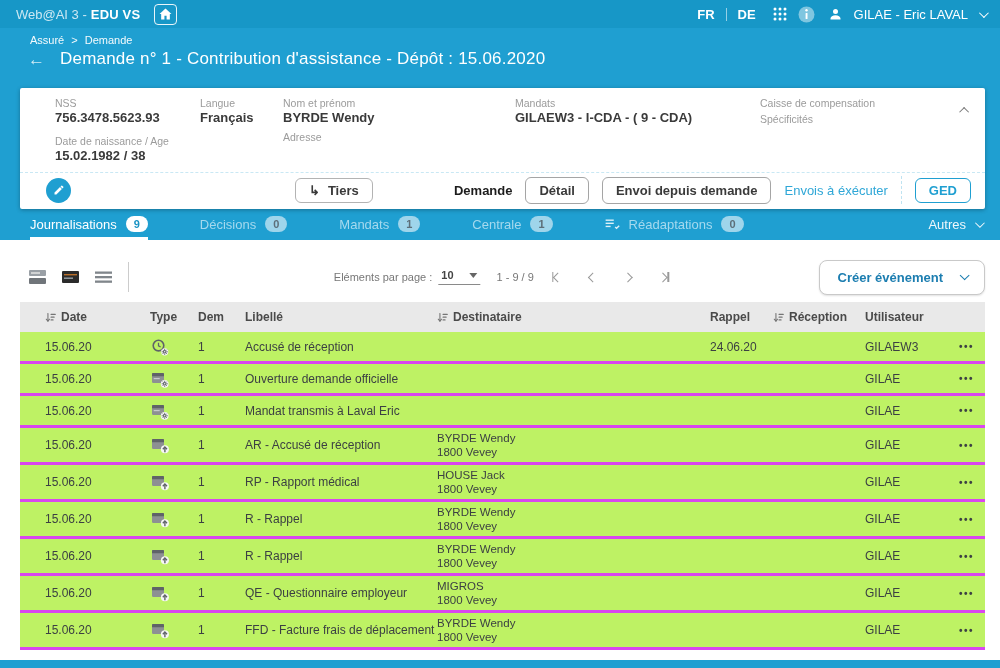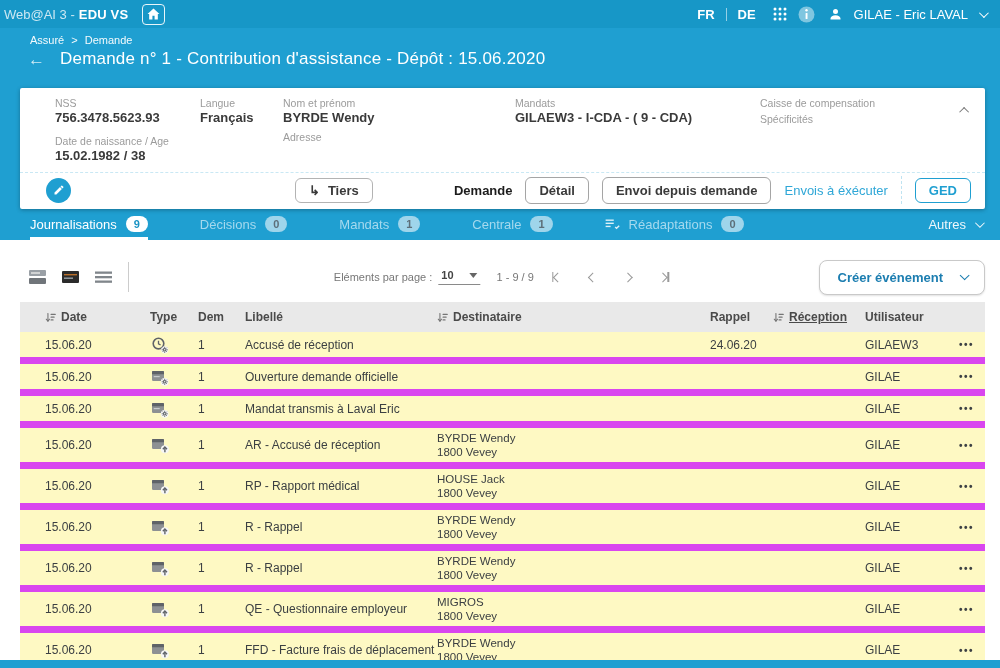--- a/index.html
+++ b/index.html
@@ -1,21 +1,21 @@
 <!DOCTYPE html>
 <html><head>
 <meta charset="utf-8">
 <style>
   * { box-sizing: border-box; margin: 0; padding: 0; }
   html,body { width:1000px; height:668px; overflow:hidden; }
   body { font-family:"Liberation Sans", sans-serif; background:#fff; position:relative; }
   button { font-family:"Liberation Sans", sans-serif; cursor:pointer; }
 
   
-  .topbar { height:28px; background:#1797c7; display:flex; align-items:center; padding:0 14px 0 4px; color:#fff; }
+  .topbar { height:28px; background:#1797c7; display:flex; align-items:center; padding:0 14px 0 16px; color:#fff; }
   .brand { font-size:13px; color:rgba(255,255,255,.78); display:flex; align-items:center; gap:4px; }
   .brand b { color:#fff; font-weight:bold; letter-spacing:.2px; }
   .home-btn { margin-left:14px; width:23px; height:21px; border:1px solid rgba(255,255,255,.9); border-radius:4px; background:transparent; display:flex; align-items:center; justify-content:center; padding:0; }
   .top-right { margin-left:auto; display:flex; align-items:center; gap:11px; font-size:13px; }
   .lang { font-weight:bold; cursor:pointer; }
   .vbar { width:1px; height:13px; background:rgba(255,255,255,.55); }
   .icn { display:flex; align-items:center; }
   .chev { display:inline-block; width:7px; height:7px; border-right:1.6px solid currentColor; border-bottom:1.6px solid currentColor; transform:rotate(45deg) translateY(-2px); }
   .chev.up { transform:rotate(-135deg) translateY(-2px); }
 
@@ -73,22 +73,22 @@
   .pgchev.l { border-left-width:1.7px; border-bottom-width:1.7px; transform:rotate(45deg); }
   .pgchev.r { border-right-width:1.7px; border-top-width:1.7px; transform:rotate(45deg); }
   .pg-bar { width:1.7px; height:10px; background:#999; }
   .create-btn { margin-left:auto; display:flex; align-items:center; gap:16px; border:1px solid #c9c9c9; border-radius:8px; background:#fff; padding:9px 18px; color:#1b7db0; font-size:13px; font-weight:bold; box-shadow:0 1px 2px rgba(0,0,0,.12); }
   .create-btn .chev { transform:rotate(45deg) translateY(-3px); }
 
   
   .grid-cols { display:grid; grid-template-columns:110px 48px 48px 196px 258px 85px 95px 88px 37px; }
   .thead { background:#e9e9e9; height:30px; align-items:center; font-size:12px; color:#4a4a4a; font-weight:bold; margin-top:4px; }
   .th { display:flex; align-items:center; gap:5px; white-space:nowrap; }
-  .pl25 { padding-left:25px; } .pl20 { padding-left:20px; } .pl19 { padding-left:19px; } .pl15 { padding-left:15px; } .pl30 { padding-left:30px; } .pl8 { padding-left:8px;text-decoration:underline; } .pl5 { padding-left:5px; }
-  .trow { background:#fef9c3; border-bottom:7px solid #d946ef; min-height:32px; align-items:center; font-size:12px; color:#3c4043; cursor:pointer; }
+  .pl25 { padding-left:25px; } .pl20 { padding-left:20px; } .pl19 { padding-left:19px; } .pl15 { padding-left:15px; } .pl30 { padding-left:30px; } .pl8 { padding-left:8px; } .pl5 { padding-left:5px; }
+  .trow { background:#bef264; border-bottom:3px solid #d946ef; min-height:32px; align-items:center; font-size:12px; color:#3c4043; cursor:pointer; }
   .td { white-space:nowrap; }
   .c-dest { font-size:11.5px; line-height:14px; padding:3px 0 3px 15px; }
   .dots-btn { background:none; border:none; color:#3c4043; font-size:10px; font-weight:bold; letter-spacing:1.5px; padding:4px 2px; }
   .tfooter { display:flex; justify-content:center; padding:8px 0 6px 0; }
 
   .bottombar { position:fixed; left:0; bottom:0; width:1000px; height:8px; background:#1f9fd1; }
 </style>
 </head>
 <body>
 

